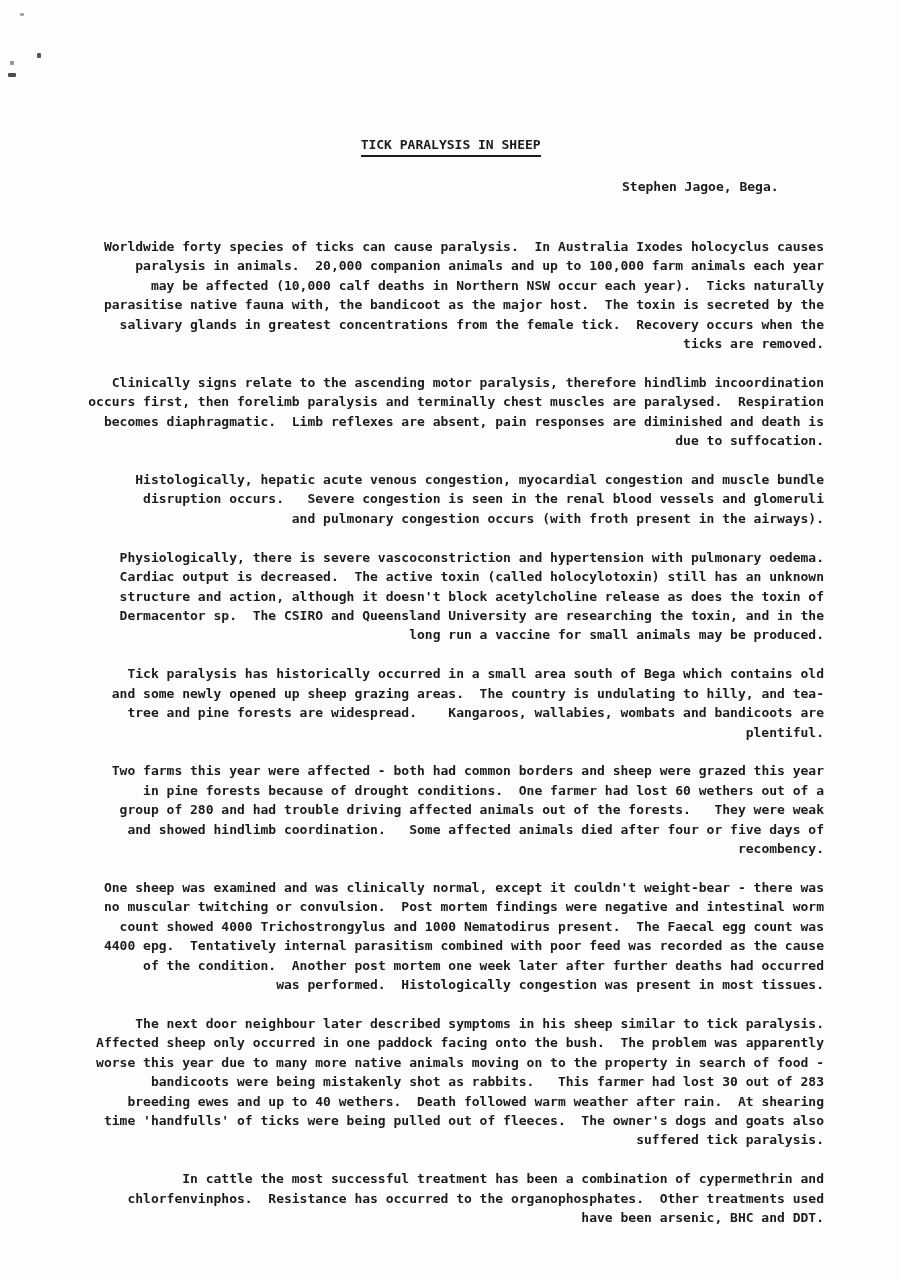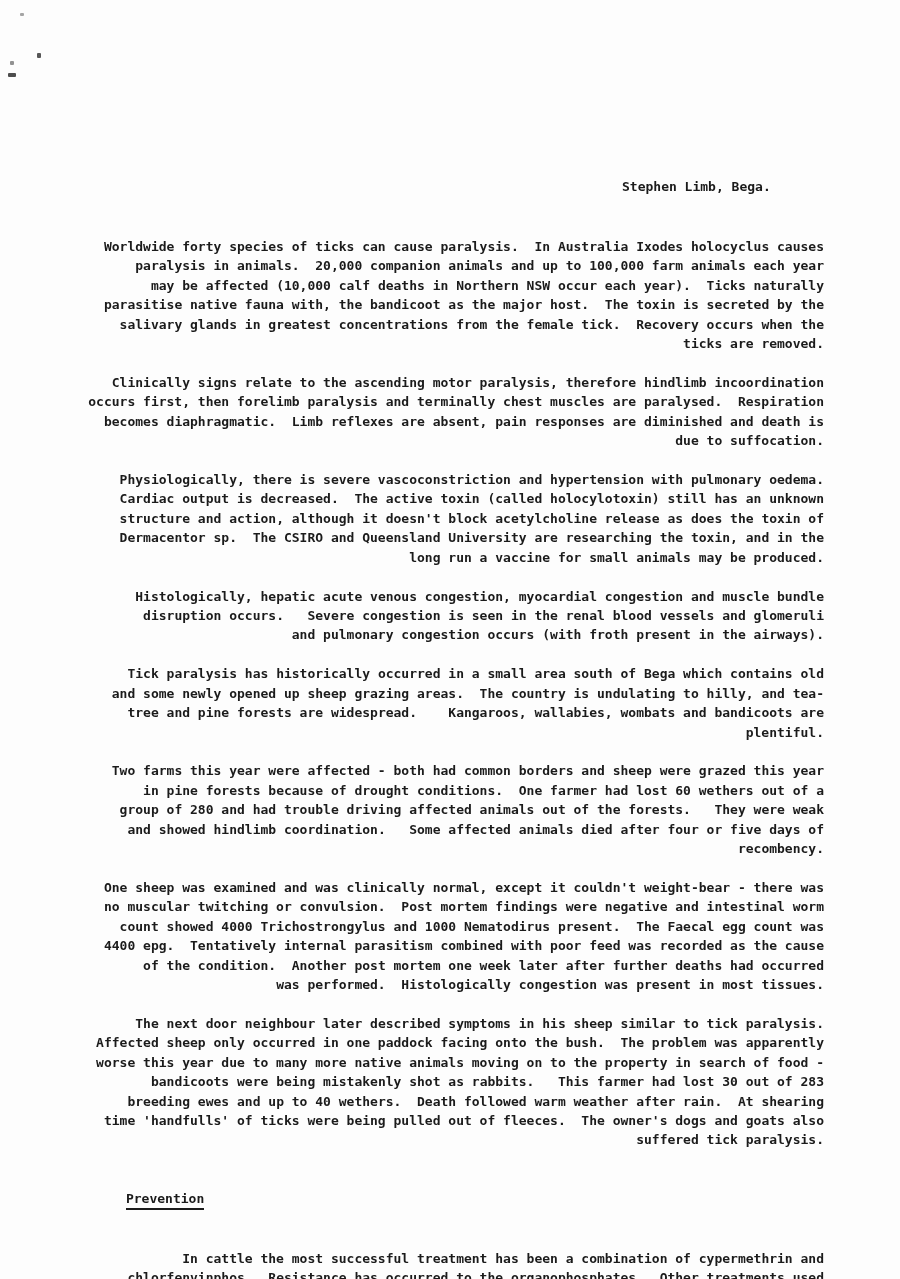--- a/index.html
+++ b/index.html
@@ -76,42 +76,45 @@
 </head>
 <body>
 
 <div class="page">
 
   <div class="speck s1"></div>
   <div class="speck s2"></div>
   <div class="speck s3"></div>
   <div class="speck s4"></div>
 
+  <div class="title-wrap">
+    <span class="doc-title">TICK PARALYSIS IN SHEEP</span>
+  </div>
 
-  <div class="byline">Stephen Limb, Bega.</div>
+  <div class="byline">Stephen Jagoe, Bega.</div>
 
   <div class="body-text">
     <div class="para">Worldwide forty species of ticks can cause paralysis.  In Australia Ixodes holocyclus causes
 paralysis in animals.  20,000 companion animals and up to 100,000 farm animals each year
 may be affected (10,000 calf deaths in Northern NSW occur each year).  Ticks naturally
 parasitise native fauna with, the bandicoot as the major host.  The toxin is secreted by the
 salivary glands in greatest concentrations from the female tick.  Recovery occurs when the
 ticks are removed.</div>
     <div class="para">Clinically signs relate to the ascending motor paralysis, therefore hindlimb incoordination
 occurs first, then forelimb paralysis and terminally chest muscles are paralysed.  Respiration
 becomes diaphragmatic.  Limb reflexes are absent, pain responses are diminished and death is
 due to suffocation.</div>
+    <div class="para">Histologically, hepatic acute venous congestion, myocardial congestion and muscle bundle
+disruption occurs.   Severe congestion is seen in the renal blood vessels and glomeruli
+and pulmonary congestion occurs (with froth present in the airways).</div>
     <div class="para">Physiologically, there is severe vascoconstriction and hypertension with pulmonary oedema.
 Cardiac output is decreased.  The active toxin (called holocylotoxin) still has an unknown
 structure and action, although it doesn't block acetylcholine release as does the toxin of
 Dermacentor sp.  The CSIRO and Queensland University are researching the toxin, and in the
 long run a vaccine for small animals may be produced.</div>
-    <div class="para">Histologically, hepatic acute venous congestion, myocardial congestion and muscle bundle
-disruption occurs.   Severe congestion is seen in the renal blood vessels and glomeruli
-and pulmonary congestion occurs (with froth present in the airways).</div>
     <div class="para">Tick paralysis has historically occurred in a small area south of Bega which contains old
 and some newly opened up sheep grazing areas.  The country is undulating to hilly, and tea-
 tree and pine forests are widespread.    Kangaroos, wallabies, wombats and bandicoots are
 plentiful.</div>
     <div class="para">Two farms this year were affected - both had common borders and sheep were grazed this year
 in pine forests because of drought conditions.  One farmer had lost 60 wethers out of a
 group of 280 and had trouble driving affected animals out of the forests.   They were weak
 and showed hindlimb coordination.   Some affected animals died after four or five days of
 recombency.</div>
     <div class="para">One sheep was examined and was clinically normal, except it couldn't weight-bear - there was
@@ -121,22 +124,19 @@
 of the condition.  Another post mortem one week later after further deaths had occurred
 was performed.  Histologically congestion was present in most tissues.</div>
     <div class="para">The next door neighbour later described symptoms in his sheep similar to tick paralysis.
 Affected sheep only occurred in one paddock facing onto the bush.  The problem was apparently
 worse this year due to many more native animals moving on to the property in search of food -
 bandicoots were being mistakenly shot as rabbits.   This farmer had lost 30 out of 283
 breeding ewes and up to 40 wethers.  Death followed warm weather after rain.  At shearing
 time 'handfulls' of ticks were being pulled out of fleeces.  The owner's dogs and goats also
 suffered tick paralysis.</div>
 
-    <div class="section-heading">
-      <span>Prevention</span>
-    </div>
 
     <div class="para">In cattle the most successful treatment has been a combination of cypermethrin and
 chlorfenvinphos.  Resistance has occurred to the organophosphates.  Other treatments used
 have been arsenic, BHC and DDT.</div>
   </div>
 
 </div>
 
 </body></html>

